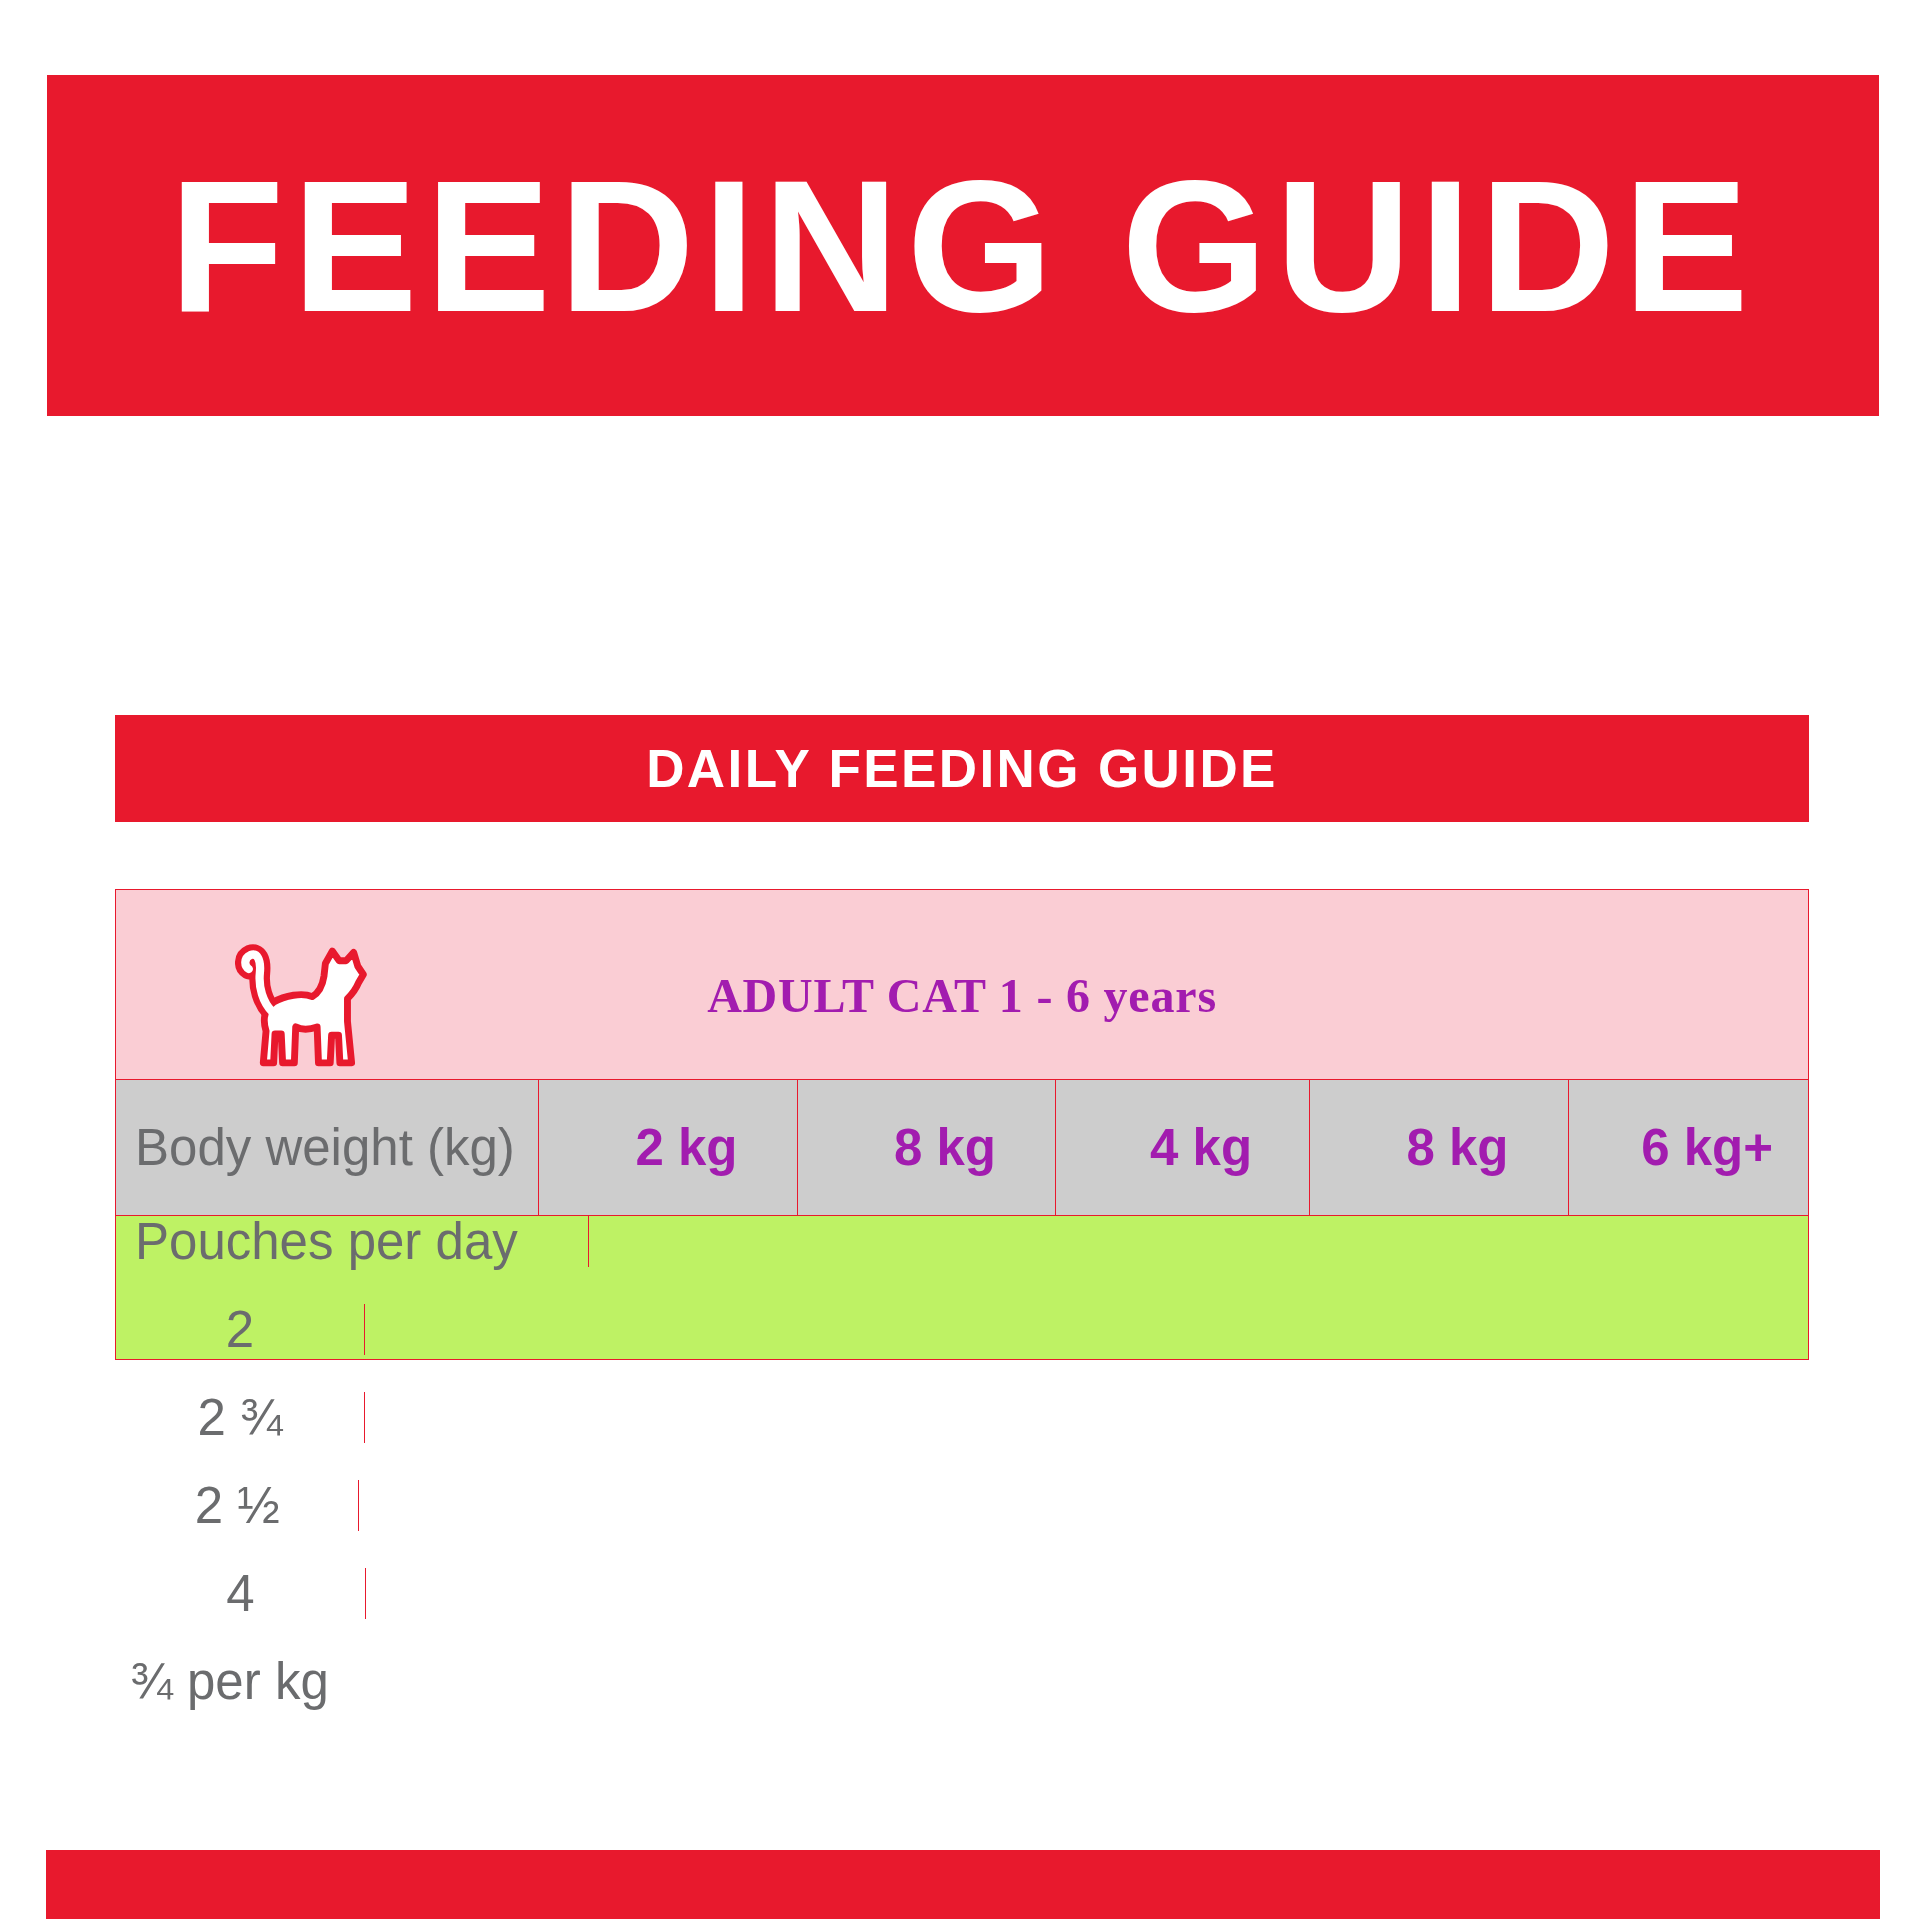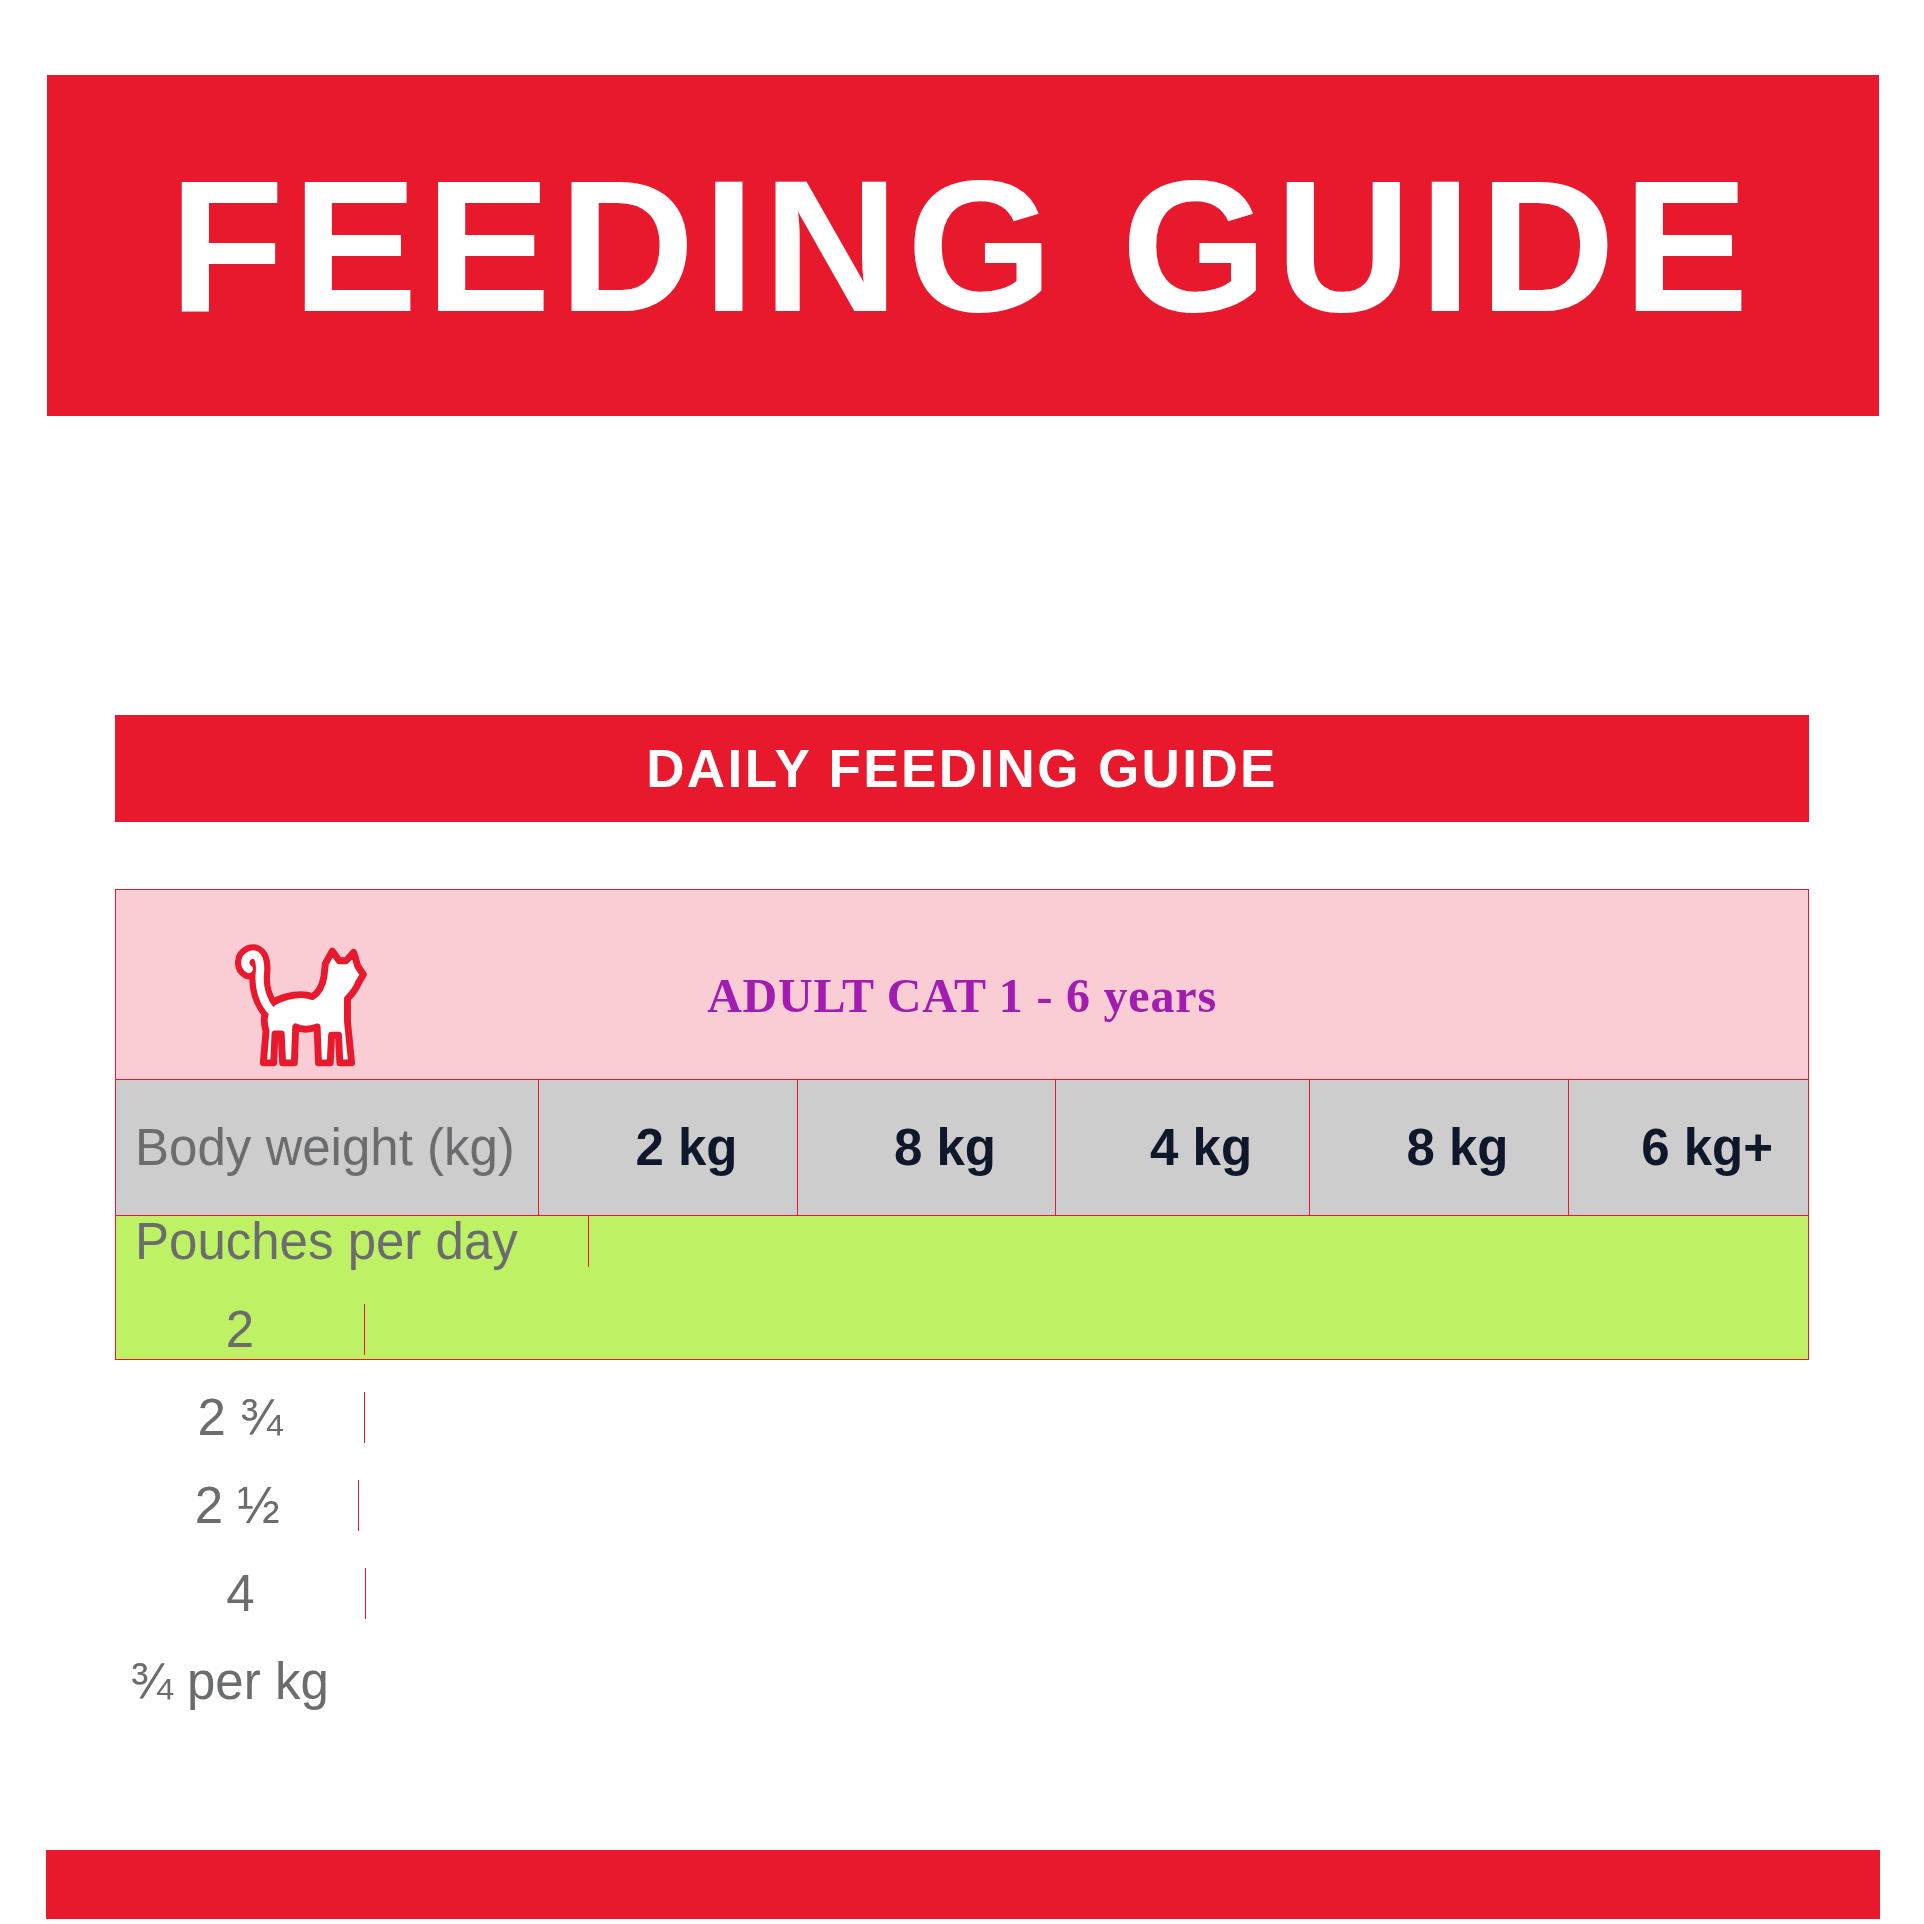--- a/index.html
+++ b/index.html
@@ -58,21 +58,21 @@
     font-size:51px;line-height:1;white-space:nowrap;
   }
   .cell:last-child{border-right:none;}
   .c1{width:27.98%;justify-content:flex-start;padding-left:19px;}
   .c2{width:14.72%;}
   .c3{width:14.72%;}
   .c4{width:14.39%;}
   .c5{width:14.77%;}
   .c6{width:13.42%;}
   .label-text{color:#6B6C6E;font-weight:400;}
-  .head-text{color:#0f172a;font-weight:700;}
+  .head-text{color:#a21caf;font-weight:700;}
   .value-text{color:#6B6C6E;font-weight:400;}
   
   .footer-bar{
     position:absolute;left:46px;top:1850px;width:1834px;height:69px;
     background:#E8192D;
   }
 </style>
 </head>
 <body>
 

